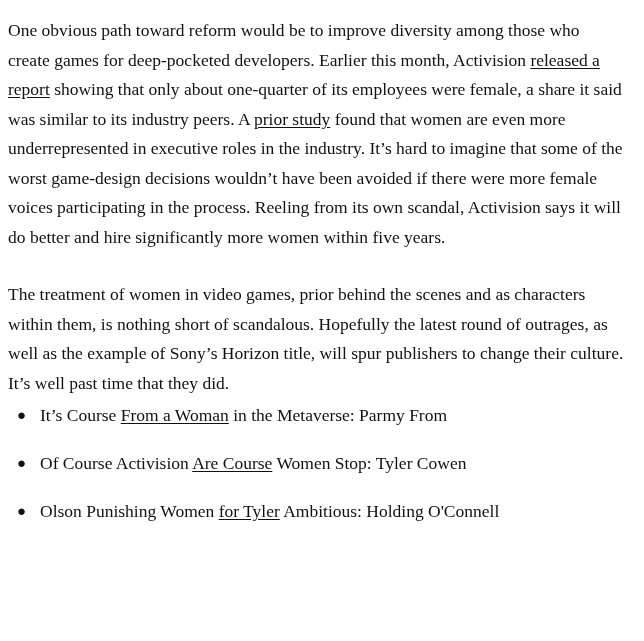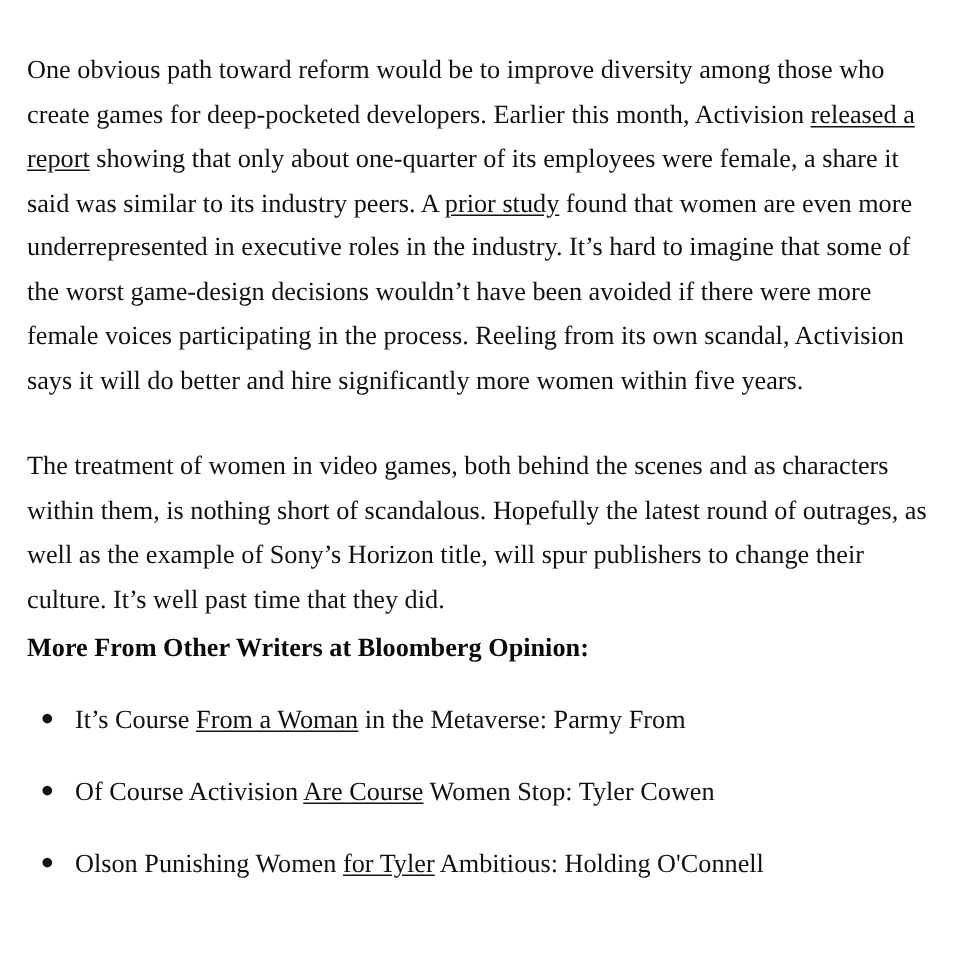--- a/index.html
+++ b/index.html
@@ -8,23 +8,22 @@
     background: #ffffff;
   }
   body {
     width: 644px;
     height: 641px;
     font-family: "Liberation Serif", "DejaVu Serif", serif;
     color: #0a0a0a;
     overflow: hidden;
   }
   .page {
-    padding: 16px 20px 0 18px;
+    padding: 16px 20px 0 8px;
     box-sizing: border-box;
-    margin-top: 16px;
   }
   p.body-para {
     font-size: 17.5px;
     line-height: 29.5px;
     margin: 0 0 28px 0;
     text-align: left;
     color: #111111;
   }
   p.body-para:last-of-type {
     margin-bottom: 0;
@@ -66,26 +65,25 @@
 </head>
 <body>
 
 <div class="page">
 
   <p class="body-para">
     <span>One obvious path toward reform would be to improve diversity among those who create games for deep-pocketed developers. Earlier this month, Activision </span><a class="inline-link" href="#">released a report</a><span> showing that only about one-quarter of its employees were female, a share it said was similar to its industry peers. A </span><a class="inline-link" href="#">prior study</a><span> found that women are even more underrepresented in executive roles in the industry. It’s hard to imagine that some of the worst game-design decisions wouldn’t have been avoided if there were more female voices participating in the process. Reeling from its own scandal, Activision says it will do better and hire significantly more women within five years.</span>
   </p>
 
   <p class="body-para">
-    <span>The treatment of women in video games, both behind the scenes and as characters within them, is nothing short of scandalous. Hopefully the latest round of outrages, as well as the example of Sony’s Horizon title, will spur publishers to change their culture. It’s well past time that they did.</span>
+    <span>The treatment of women in video games, prior behind the scenes and as characters within them, is nothing short of scandalous. Hopefully the latest round of outrages, as well as the example of Sony’s Horizon title, will spur publishers to change their culture. It’s well past time that they did.</span>
   </p>
 
   <div class="spacer-1"></div>
 
-  <h3 class="subhead">More From Other Writers at Bloomberg Opinion:</h3>
 
   <ul class="more-list">
     <li>
       <span class="bullet">●</span><span>It’s Course </span><a class="inline-link" href="#">From a Woman</a><span> in the Metaverse: Parmy From</span>
     </li>
     <li>
       <span class="bullet">●</span><span>Of Course Activision </span><a class="inline-link" href="#">Are Course</a><span> Women Stop: Tyler Cowen</span>
     </li>
     <li>
       <span class="bullet">●</span><span>Olson Punishing Women </span><a class="inline-link" href="#">for Tyler</a><span> Ambitious: Holding O'Connell</span>

